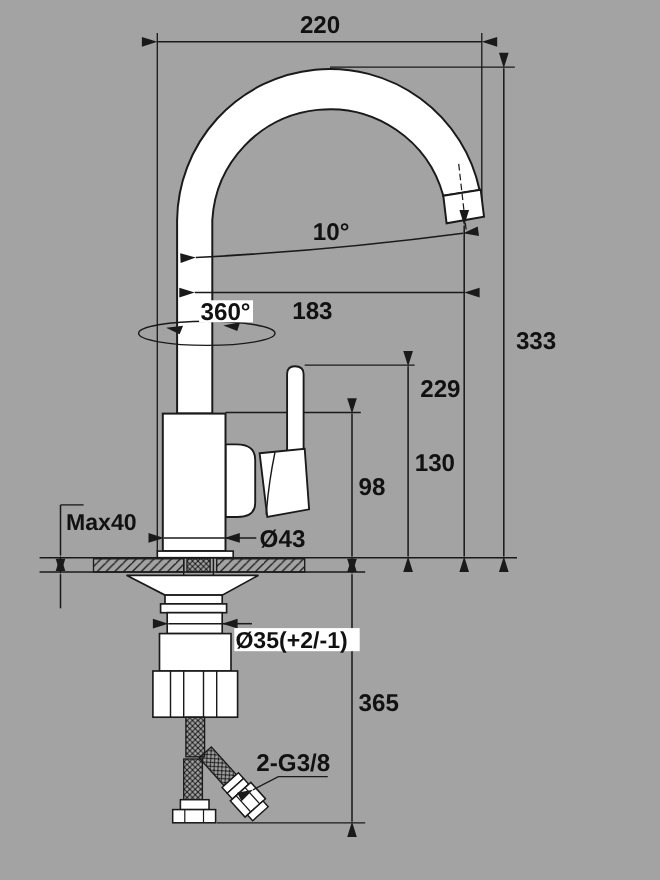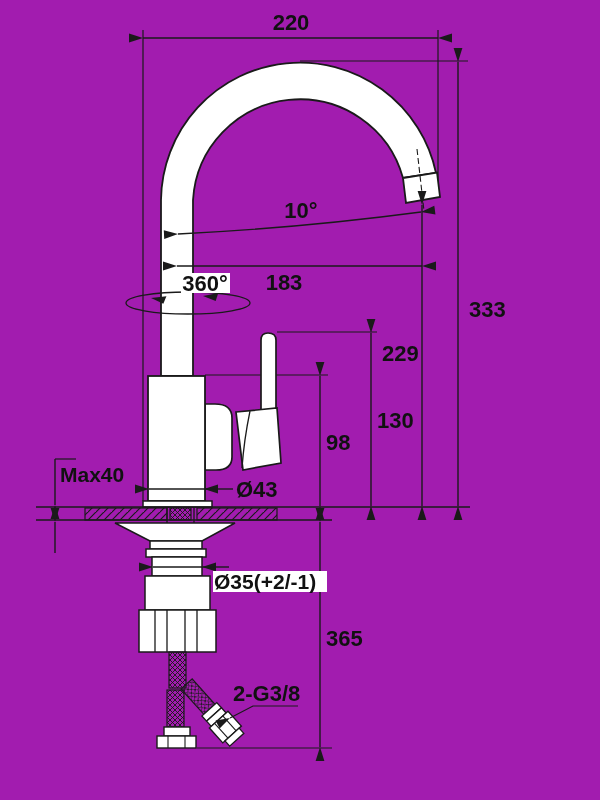--- a/index.html
+++ b/index.html
@@ -1,16 +1,16 @@
 <!DOCTYPE html>
 <html><head>
 <meta charset="utf-8">
 <style>
   html,body{margin:0;padding:0;background:#ffffff;}
-  #stage{width:600px;height:800px;background:#a21caf;position:relative;overflow:hidden;}
+  #stage{width:600px;height:800px;background:#a3a3a3;position:relative;overflow:hidden;}
   svg{display:block;}
   text{font-family:"Liberation Sans","DejaVu Sans",sans-serif;font-weight:bold;fill:#111111;}
   .dim{font-size:22px;}
   .dim-s{font-size:21px;}
 </style>
 </head>
 <body>
 
 <div id="stage">
 <svg width="600" height="800" viewBox="0 0 600 800">

